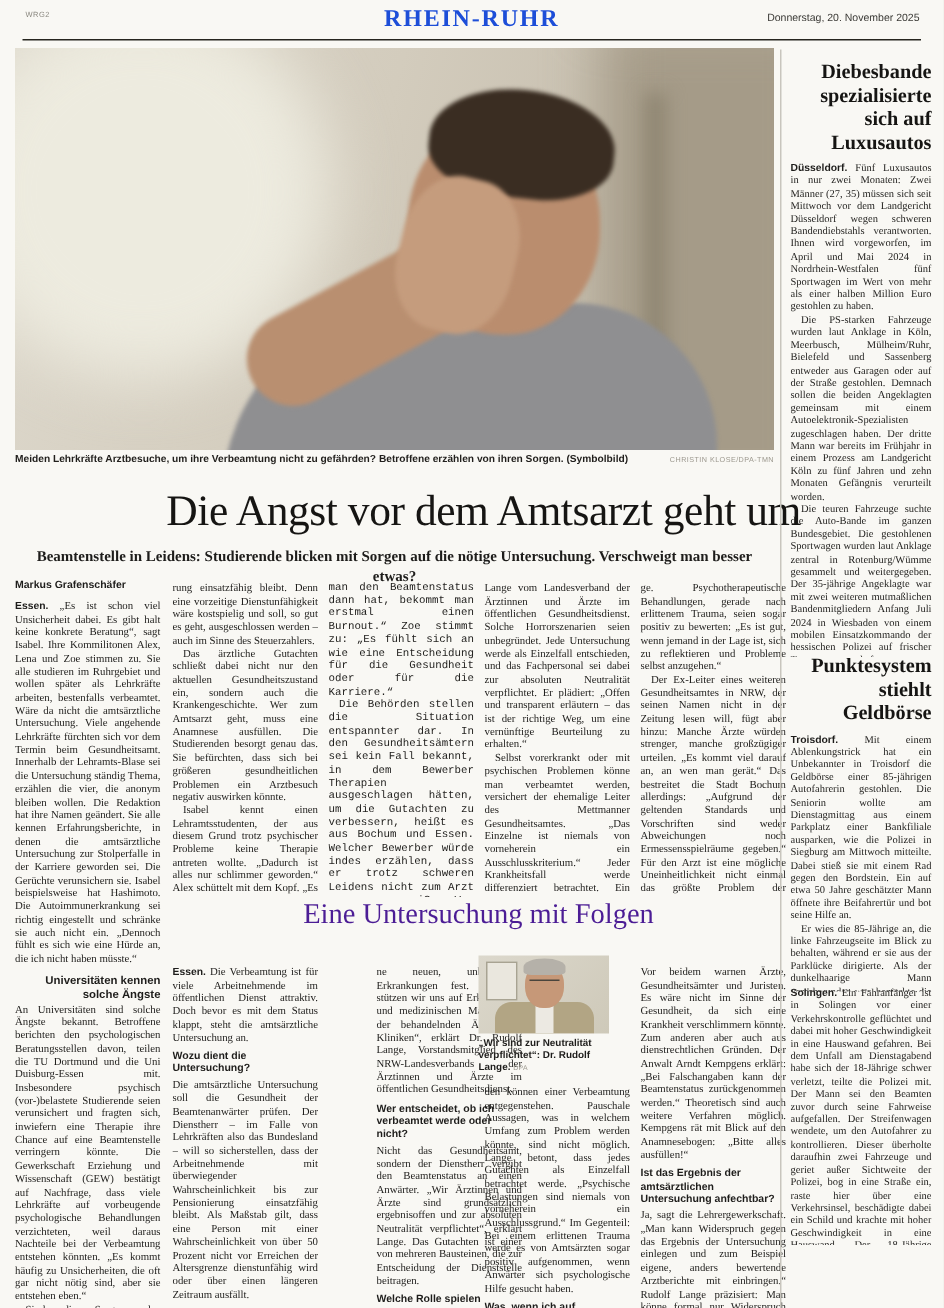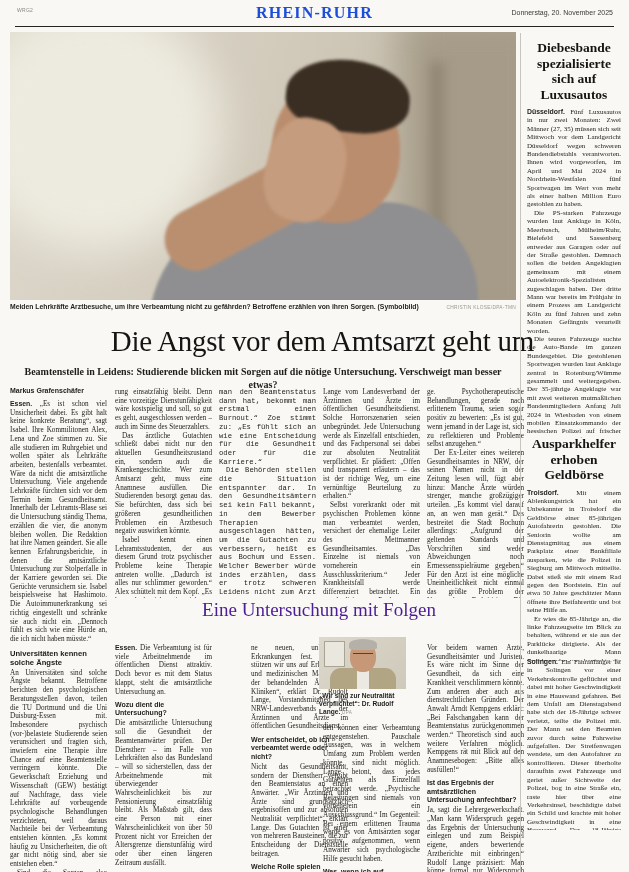--- a/index.html
+++ b/index.html
@@ -36,21 +36,21 @@
   .subheadline{position:absolute;left:10px;top:365px;width:506px;margin:0;text-align:center;
         font:bold 10px/13px "Liberation Serif",serif;color:#1e1d1b;}
 
   
   .col{position:absolute;width:97px;overflow:hidden;font-size:7.2px;line-height:8.7px;
         text-align:justify;hyphens:auto;}
   .col p{margin:0;}
   .bp.ind{text-indent:7px;}
   .dl{font:bold 6.9px "Liberation Sans",sans-serif;}
   .byline{font:bold 7px/9px "Liberation Sans",sans-serif;margin-bottom:5px;text-align:left;}
-  .inline-subhead{font:bold 7.6px/9px "Liberation Sans",sans-serif;margin:5px 0 2px;text-align:left;}
+  .inline-subhead{font:bold 7.6px/9px "Liberation Sans",sans-serif;margin:5px 0 2px;text-align:right;}
   .qa-head{font:bold 7px/8.6px "Liberation Sans",sans-serif;margin:4.5px 0 1.5px;text-align:left;}
 
   #col1{left:10px; top:386px;height:486px;}
   #col2{left:115px;top:388px;height:210px;}
   #col3{left:219px;top:388px;height:210px;font-family:Liberation Mono, monospace;}
   #col4{left:323px;top:388px;height:210px;}
   #col5{left:427px;top:388px;height:210px;}
 
   
   .feature-headline{position:absolute;left:115px;top:598px;width:408px;margin:0;text-align:center;
@@ -69,21 +69,21 @@
   .pt-shirt{position:absolute;left:38px;top:33px;width:12px;height:19px;background:#ece9e2;}
   .pt-head{position:absolute;left:31px;top:5px;width:26px;height:30px;background:#c69878;border-radius:46%;}
   .pt-hair{position:absolute;left:30px;top:2px;width:28px;height:11px;background:#b5b1a9;border-radius:50% 50% 20% 20%;}
   .pt-glasses{position:absolute;left:34px;top:16px;width:20px;height:4px;border-top:1px solid #4a443c;}
   .pt-caption{position:absolute;left:319px;top:692px;width:87px;font:bold 6.6px/8.2px "Liberation Sans",sans-serif;text-align:left;}
   .pt-credit{font:4.6px "Liberation Sans",sans-serif;font-weight:normal;color:#9b978d;letter-spacing:.3px;}
 
   
   .v-rule{position:absolute;left:520px;top:33px;width:1px;height:839px;background:#c8c5bd;}
   .sb-art{position:absolute;left:527px;width:94px;}
-  .sb-headline{margin:0 0 6px;text-align:center;font:bold 13.5px/15.5px "Liberation Serif",serif;color:#161513;}
+  .sb-headline{margin:0 0 6px;text-align:right;font:bold 13.5px/15.5px "Liberation Serif",serif;color:#161513;}
   .sb-body{font-size:7px;line-height:8.4px;text-align:justify;hyphens:auto;overflow:hidden;}
   .sb-body p{margin:0;}
   #sbart1{top:40px;}  #sbart1 .sb-body{height:330px;}
   #sbart2{top:436px;} #sbart2 .sb-body{height:172px;}
   #sbart3{top:658px;} #sbart3 .sb-body{height:172px;}
 </style>
 </head>
 <body>
 
 <div class="page">
@@ -188,21 +188,21 @@
   <div class="sb-art" id="sbart1">
     <h2 class="sb-headline">Diebesbande spezialisierte sich auf Luxusautos</h2>
     <div class="sb-body">
       <p><b class="dl">Düsseldorf.</b> <span>Fünf Luxusautos in nur zwei Monaten: Zwei Männer (27, 35) müssen sich seit Mittwoch vor dem Landgericht Düsseldorf wegen schweren Bandendiebstahls verantworten. Ihnen wird vorgeworfen, im April und Mai 2024 in Nordrhein-Westfalen fünf Sportwagen im Wert von mehr als einer halben Million Euro gestohlen zu haben.</span></p>
       <p class="bp ind">Die PS-starken Fahrzeuge wurden laut Anklage in Köln, Meerbusch, Mülheim/Ruhr, Bielefeld und Sassenberg entweder aus Garagen oder auf der Straße gestohlen. Demnach sollen die beiden Angeklagten gemeinsam mit einem Autoelektronik-Spezialisten zugeschlagen haben. Der dritte Mann war bereits im Frühjahr in einem Prozess am Landgericht Köln zu fünf Jahren und zehn Monaten Gefängnis verurteilt worden.</p>
       <p class="bp ind"><span>Die teuren Fahrzeuge suchte die Auto-Bande im ganzen Bundesgebiet. Die gestohlenen Sportwagen wurden laut Anklage zentral in Rotenburg/Wümme gesammelt und weitergegeben. Der 35-jährige Angeklagte war mit zwei weiteren mutmaßlichen Bandenmitgliedern Anfang Juli 2024 in Wiesbaden von einem mobilen Einsatzkommando der hessischen Polizei auf frischer Tat ertappt und festgenommen worden. Der 27-jährige Mitangeklagte wurde erst im März in Polen gefasst. Auf die Spur der Bande seien die Ermittler durch ein Verfahren zu Menschenhandel gekommen, hieß es bei Gericht.</span> </p>
     </div>
   </div>
 
   <div class="sb-art" id="sbart2">
-    <h2 class="sb-headline">Ausparkhelfer erhoben Geldbörse</h2>
+    <h2 class="sb-headline">Punktesystem stiehlt Geldbörse</h2>
     <div class="sb-body">
       <p><b class="dl">Troisdorf.</b> <span>Mit einem Ablenkungstrick hat ein Unbekannter in Troisdorf die Geldbörse einer 85-jährigen Autofahrerin gestohlen. Die Seniorin wollte am Dienstagmittag aus einem Parkplatz einer Bankfiliale ausparken, wie die Polizei in Siegburg am Mittwoch mitteilte. Dabei stieß sie mit einem Rad gegen den Bordstein. Ein auf etwa 50 Jahre geschätzter Mann öffnete ihre Beifahrertür und bot seine Hilfe an.</span></p>
       <p class="bp ind"><span>Er wies die 85-Jährige an, die linke Fahrzeugseite im Blick zu behalten, während er sie aus der Parklücke dirigierte. Als der dunkelhaarige Mann verschwunden war, bemerkte die 85-Jährige, dass ihre Geldbörse aus ihrer Handtasche auf dem Beifahrersitz fehlte. Der etwa 1,75 Meter große Tatverdächtige entkam mutmaßlich mit 190 Euro Bargeld.</span> </p>
     </div>
   </div>
 
   <div class="sb-art" id="sbart3">
     <div class="sb-body">
       <p><b class="dl">Solingen.</b> <span>Ein Fahranfänger ist in Solingen vor einer Verkehrskontrolle geflüchtet und dabei mit hoher Geschwindigkeit in eine Hauswand gefahren. Bei dem Unfall am Dienstagabend habe sich der 18-Jährige schwer verletzt, teilte die Polizei mit. Der Mann sei den Beamten zuvor durch seine Fahrweise aufgefallen. Der Streifenwagen wendete, um den Autofahrer zu kontrollieren. Dieser überholte daraufhin zwei Fahrzeuge und geriet außer Sichtweite der Polizei, bog in eine Straße ein, raste hier über eine Verkehrsinsel, beschädigte dabei ein Schild und krachte mit hoher Geschwindigkeit in eine Hauswand. Der 18-Jährige musste von Rettungskräften aus dem Autowrack geschnitten werden und wurde in ein Krankenhaus gebracht.</span> </p>
     </div>

